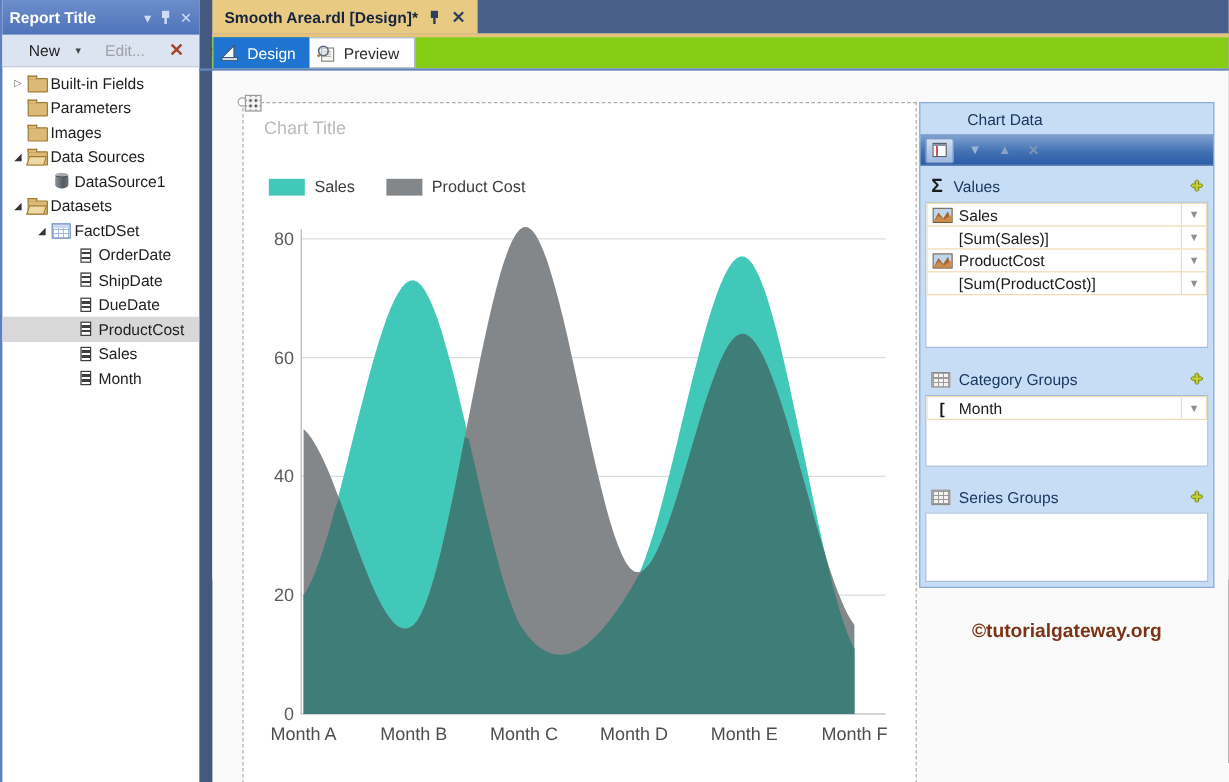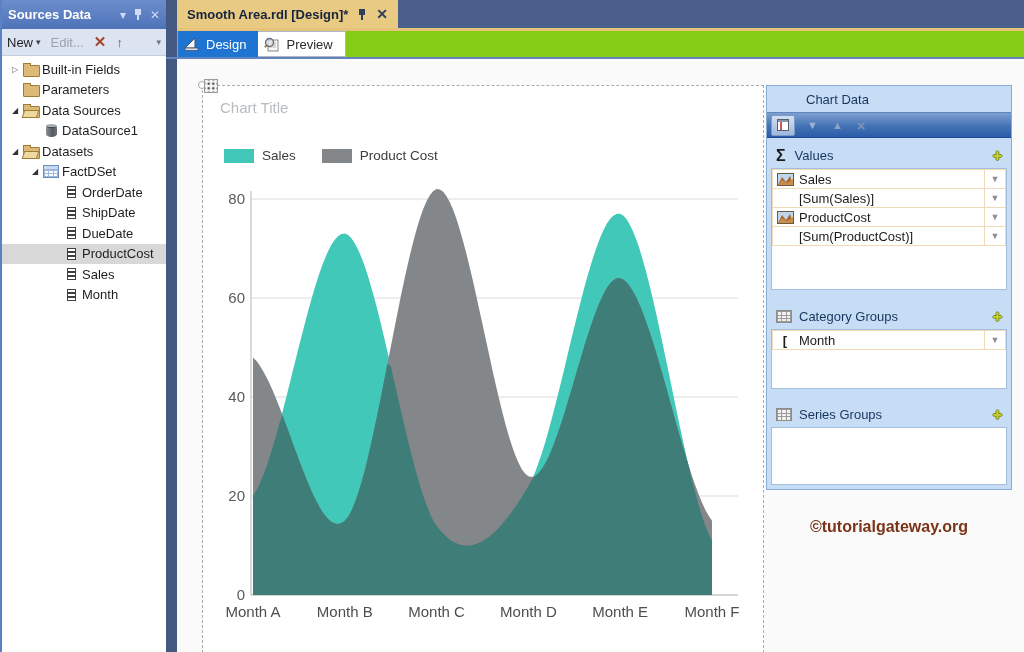--- a/index.html
+++ b/index.html
@@ -7,21 +7,21 @@
        font-family:"Liberation Sans",sans-serif;font-size:13px;overflow:hidden;
        -webkit-font-smoothing:antialiased;}
   
   #left-panel{position:absolute;left:0;top:0;width:166px;height:652px;background:#fff;border-left:2px solid #5B80C4;box-sizing:border-box;}
   .rd-header{height:29px;background:linear-gradient(#6C8DCB,#4E73B9);color:#fff;display:flex;align-items:center;padding:0 6px;font-weight:bold;font-size:13px;}
   .rd-header .sp{flex:1;}
   .hd-ico{color:#CFDCF4;font-size:12px;margin-left:7px;font-weight:normal;}
   .vs-pin{display:inline-block;width:10px;height:13px;position:relative;margin-left:7px;}
   .vs-pin i{position:absolute;left:2px;top:1px;width:6px;height:6px;background:#CFDCF4;}
   .vs-pin b{position:absolute;left:4px;top:7px;width:2px;height:5px;background:#CFDCF4;}
-  .rd-toolbar{height:26px;background:#DCE4F2;border-bottom:1px solid #C3CEE0;display:flex;align-items:center;padding:0 5px;color:#1E1E1E;}
+  .rd-toolbar{height:26px;background:#DCE4F2;border-bottom:1px solid #C3CEE0;display:flex;align-items:center;padding:0 22px;color:#1E1E1E;gap:10px;}
   .tb-new{margin-right:3px;}
   .tb-caret{font-size:9px;color:#444;margin-right:10px;}
   .tb-edit{color:#9FA3A8;margin-right:10px;}
   .tb-x{color:#A5432B;font-weight:bold;font-size:15px;margin-right:10px;}
   .tb-up{color:#55504A;font-weight:bold;font-size:13px;}
   .tb-sp{flex:1;}
   .tb-ovf{color:#6A7386;font-size:9px;}
   #tree{padding-top:3px;}
   .trow{height:20.5px;display:flex;align-items:center;white-space:nowrap;color:#1E1E1E;}
   .trow.sel{background:#D8D8D8;}
@@ -95,21 +95,21 @@
 </style>
 </head>
 <body>
 
 <div id="app">
 
   <div id="splitter"></div>
 
   <div id="left-panel">
     <div class="rd-header">
-      <span>Sources Data</span>
+      <span>Report Title</span>
       <span class="sp"></span>
       <span class="hd-ico">▾</span>
       <span class="vs-pin">
           <i></i>
           <b></b>
         </span>
       <span class="hd-ico">✕</span>
     </div>
     <div class="rd-toolbar">
       <span class="tb-new">New</span>
@@ -127,20 +127,27 @@
             <span class="icon-folder"></span>
           </span>
           <span class="tlabel">Built-in Fields</span>
         </div>
         <div class="trow" style="padding-left: 6px;">
           <span class="arrow"></span>
           <span class="tico">
             <span class="icon-folder"></span>
           </span>
           <span class="tlabel">Parameters</span>
+        </div>
+        <div class="trow" style="padding-left: 6px;">
+          <span class="arrow"></span>
+          <span class="tico">
+            <span class="icon-folder"></span>
+          </span>
+          <span class="tlabel">Images</span>
         </div>
         <div class="trow" style="padding-left: 6px;">
           <span class="arrow">◢</span>
           <span class="tico">
             <span class="icon-folder-open"></span>
           </span>
           <span class="tlabel">Data Sources</span>
         </div>
         <div class="trow" style="padding-left: 26px;">
           <span class="arrow"></span>

